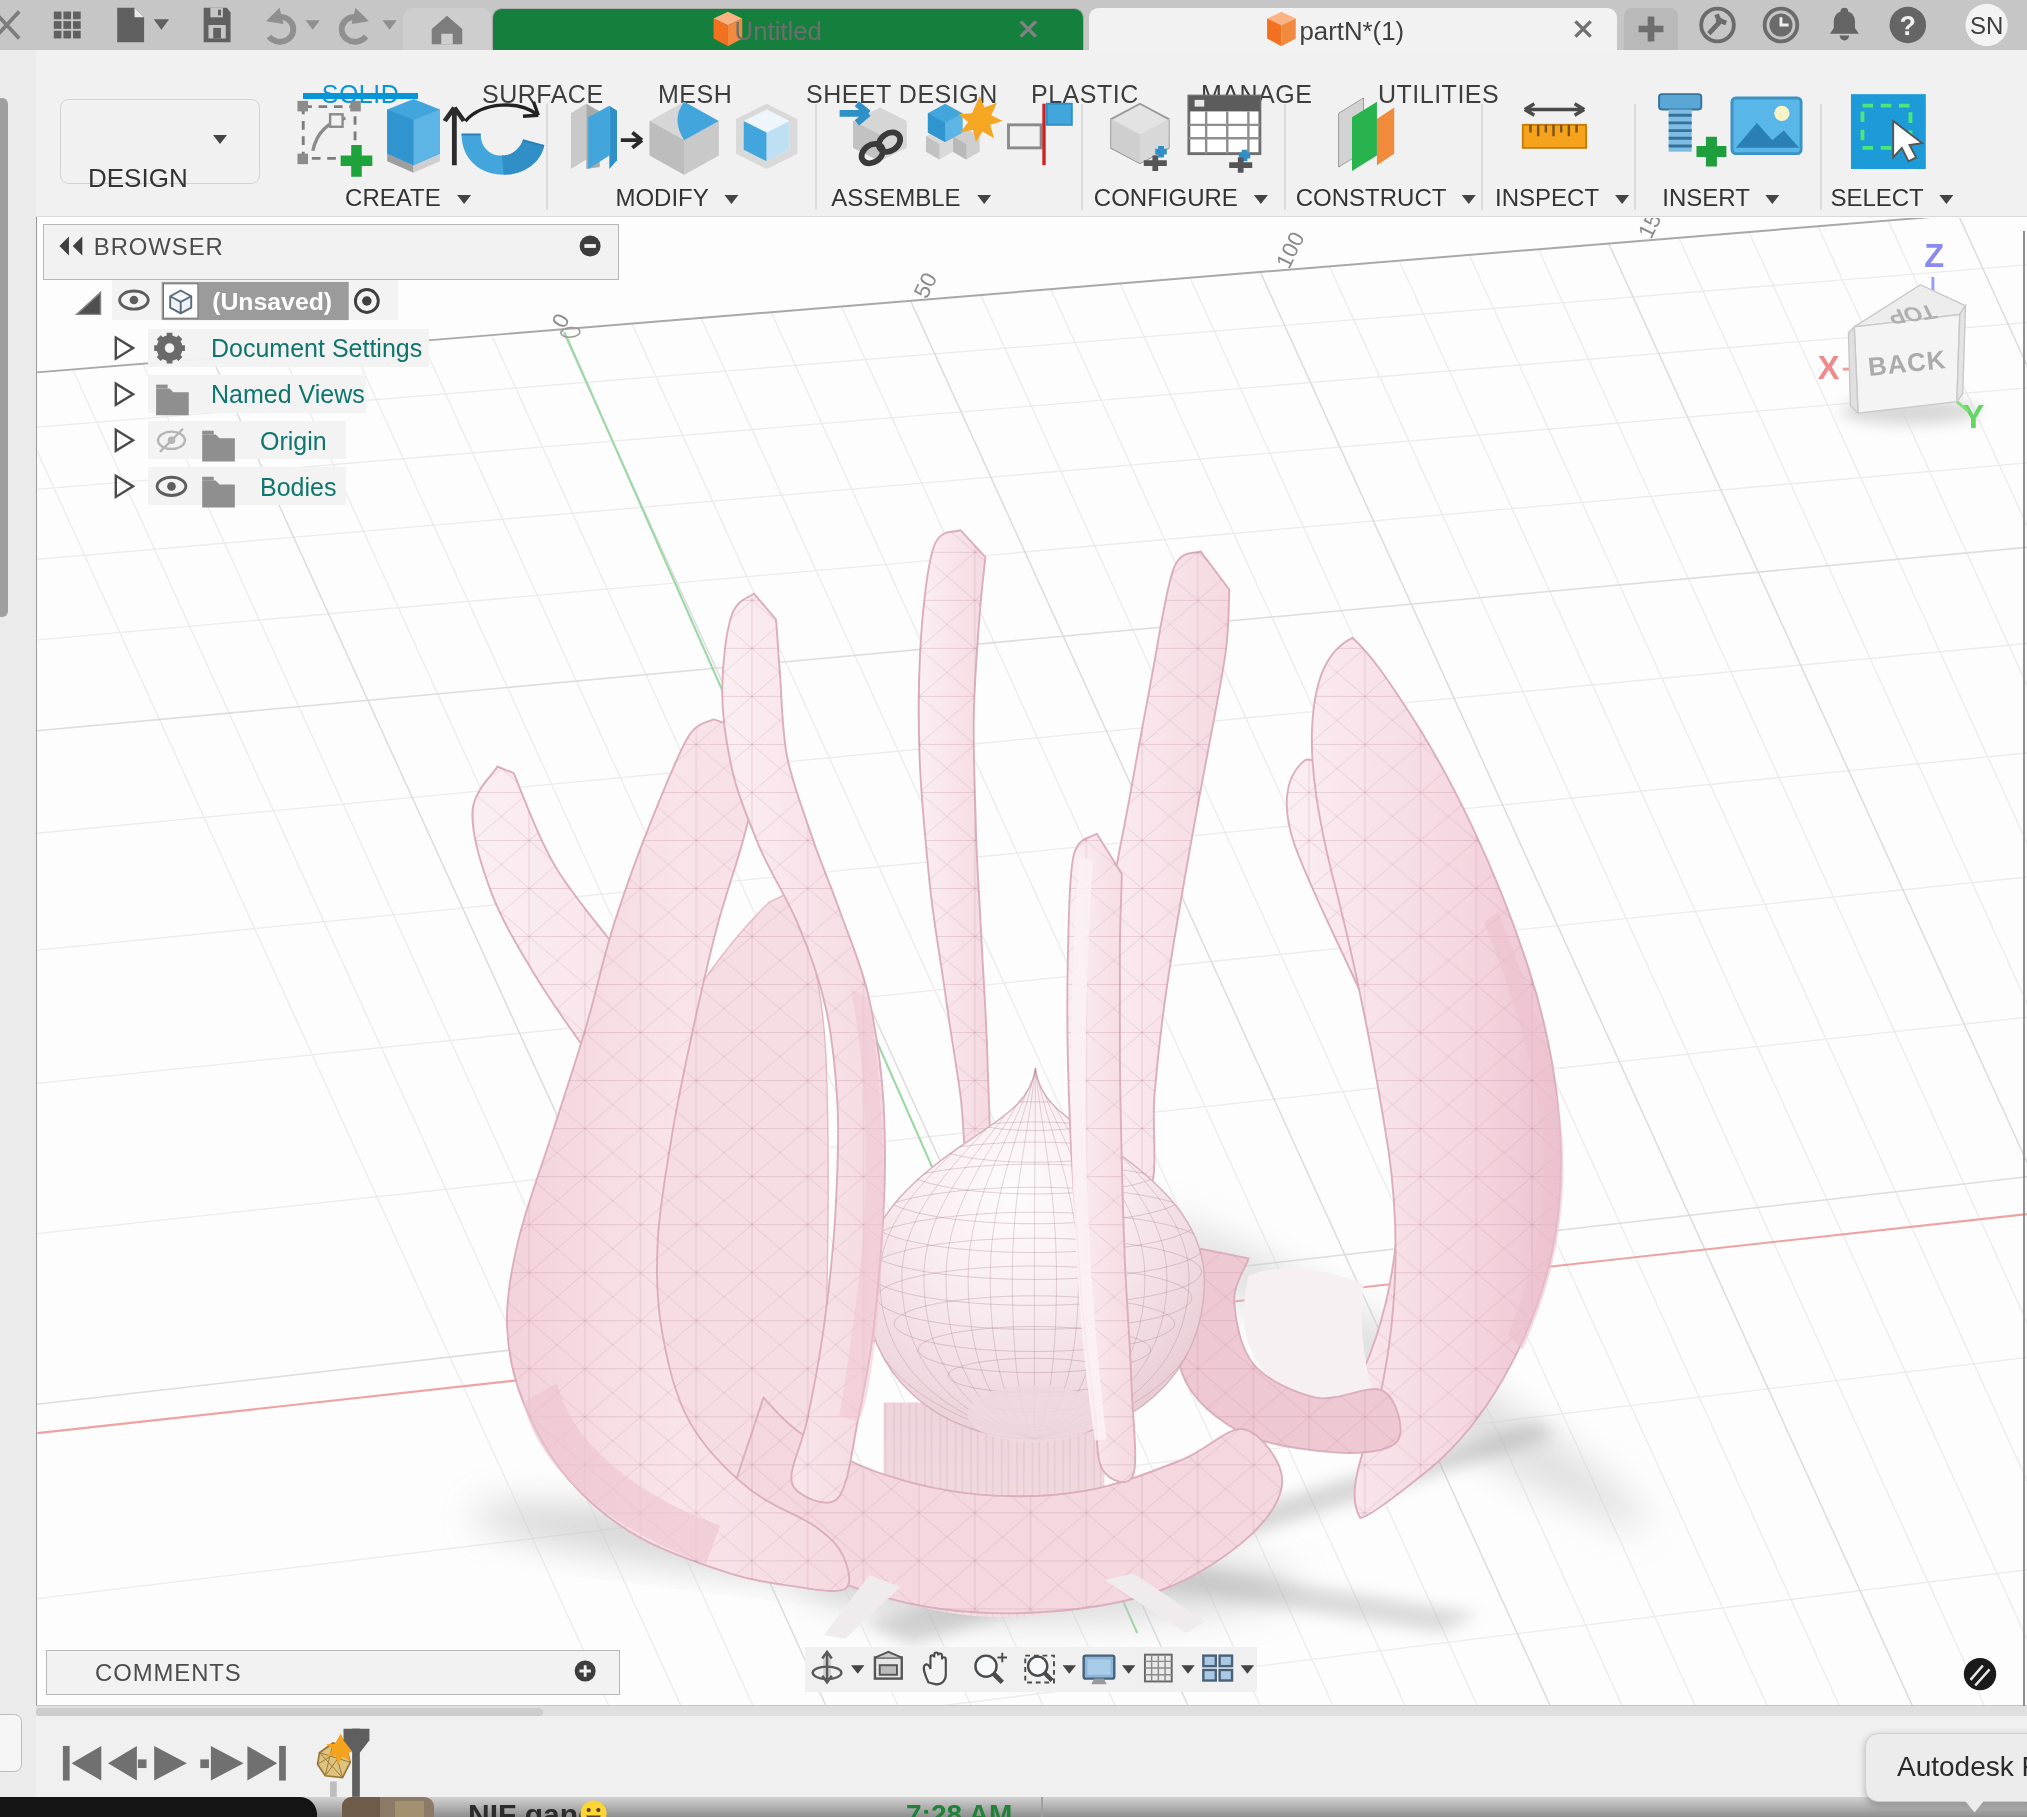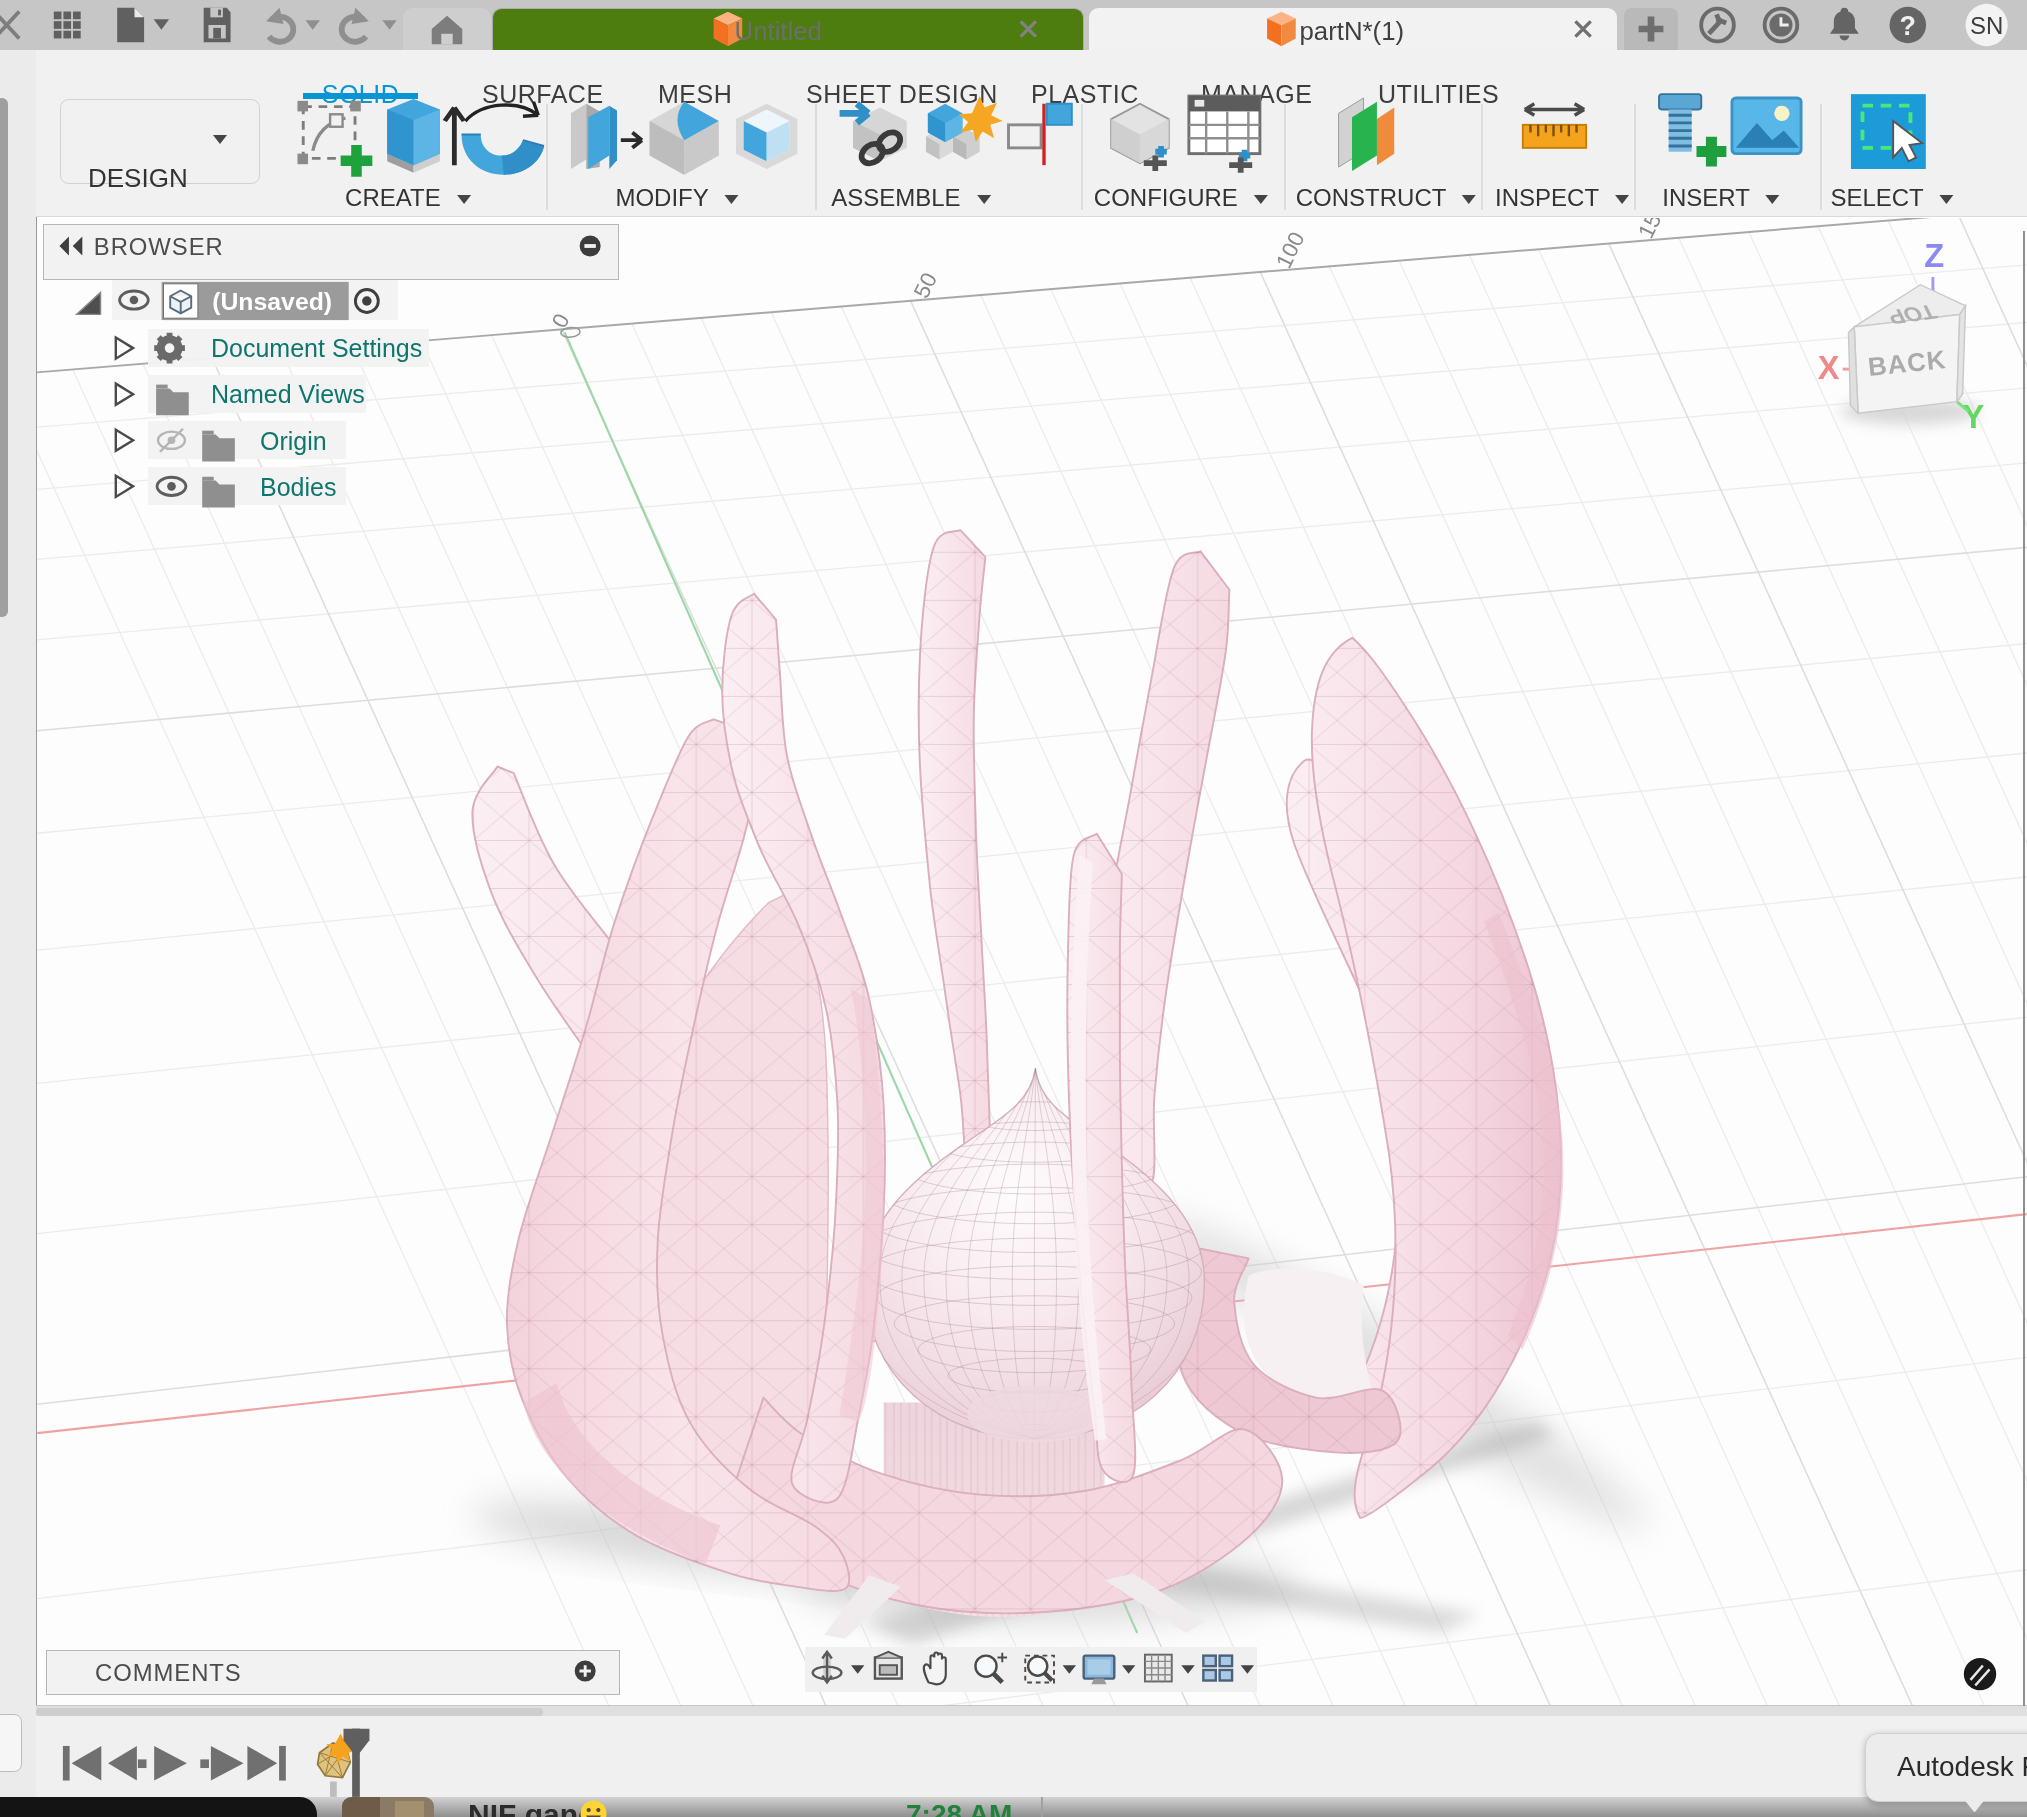--- a/index.html
+++ b/index.html
@@ -202,21 +202,21 @@
       <path d="M398 21 l15 0 l-7.5 10 z" fill="#8f8f8f"></path>
     </svg>
 
     <div class="tab" style="left:403px;width:88px;background:#cecece;">
       <svg width="88" height="42" viewBox="0 0 92 44">
           <path d="M30 22 L46 8 L62 22 L62 38 L52 38 L52 27 L40 27 L40 38 L30 38 Z M40 27 h12 v11 h-12 z" fill="#7d7d7d"></path>
           <path d="M40 27 h12 v11 h-12" fill="#cecece"></path>
         </svg>
     </div>
 
-    <div class="tab" style="left:492px;width:592px;background:#4d7c0f;border:1px solid #adadad;border-bottom:none;box-sizing:border-box;">
+    <div class="tab" style="left:492px;width:592px;background:#15803d;border:1px solid #adadad;border-bottom:none;box-sizing:border-box;">
       <svg width="590" height="41" viewBox="0 0 614 43">
         <g transform="translate(214,2)">
           <path d="M15 8 L30 1 L45 8 L30 15 Z" fill="#fbb384"></path>
           <path d="M15 8 L30 15 L30 37 L15 29 Z" fill="#f37021"></path>
           <path d="M45 8 L30 15 L30 37 L45 29 Z" fill="#ef8a3e"></path>
         </g>
         <text x="251" y="32" font-size="27" fill="#6e6e6e">Untitled</text>
         <path d="M551 13 l16 16 m0 -16 l-16 16" stroke="#828282" stroke-width="3.5"></path>
       </svg>
     </div>

